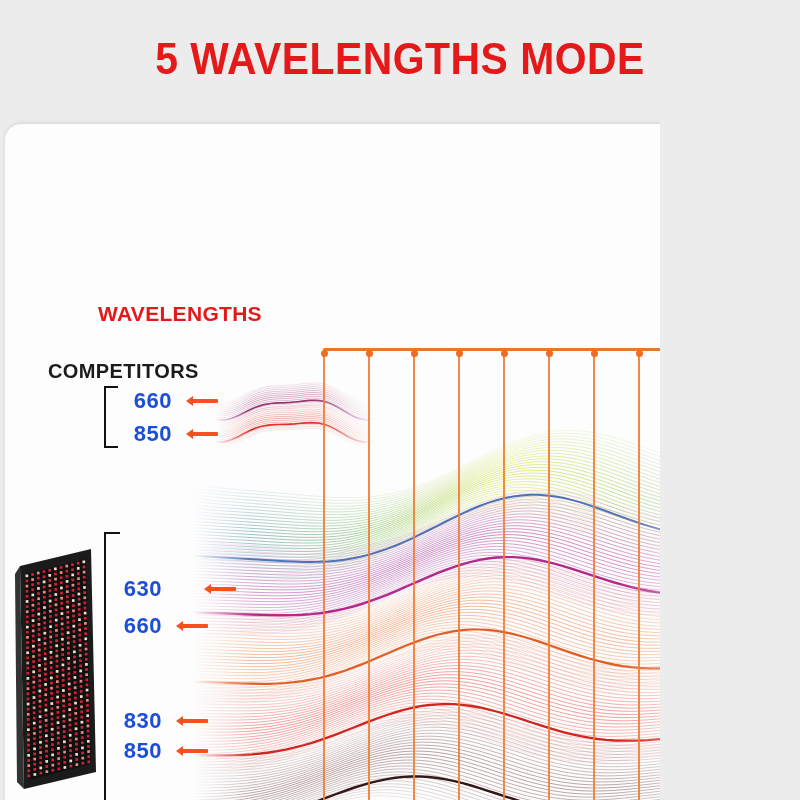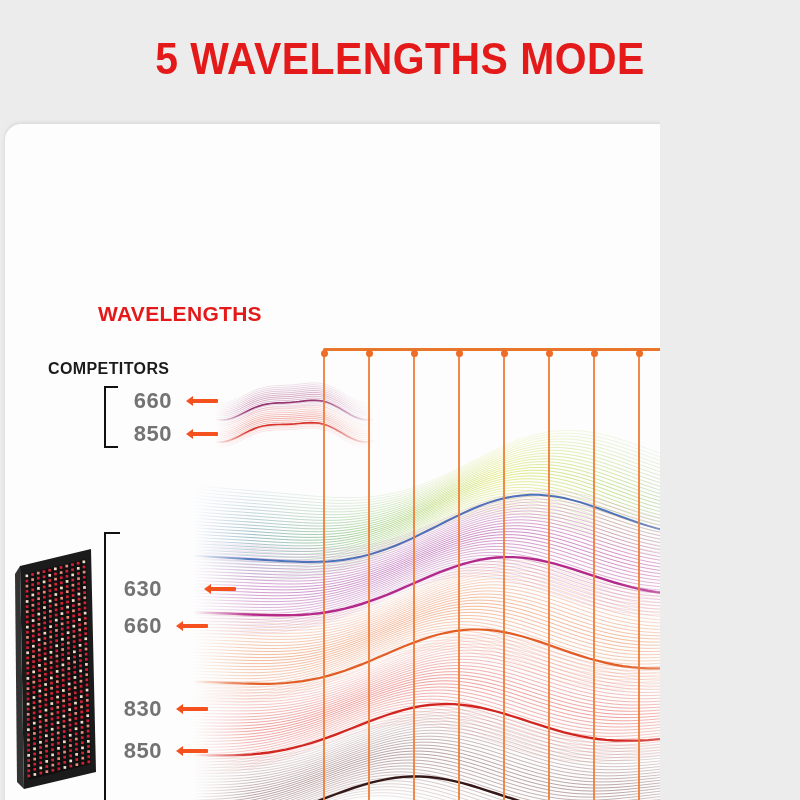--- a/index.html
+++ b/index.html
@@ -46,33 +46,33 @@
     letter-spacing:0.3px;
     white-space:nowrap;
     font-family:"Liberation Sans","DejaVu Sans",sans-serif;
   }
   .hdr-wl{left:93px;top:178px;}
   .hdr-sk{left:444px;top:178px;}
 
   
   .competitors-label{
     position:absolute;left:43px;top:236px;
-    font-size:16px;font-weight:bold;color:#1b1b1b;
+    font-size:20px;font-weight:bold;color:#1b1b1b;
     letter-spacing:0.4px;white-space:nowrap;
   }
 
   
   .bracket{position:absolute;border:2.2px solid #111;border-right:none;}
   .bracket-comp{left:99px;top:262px;width:12px;height:58px;}
   .bracket-main{left:99px;top:408px;width:14px;height:278px;border-width:2.6px;border-right:none;}
 
   
   .wl-row{position:absolute;display:flex;align-items:center;height:26px;}
   .wl-num{
-    font-size:22px;font-weight:bold;color:#737373;
+    font-size:22px;font-weight:bold;color:#1d4ed8;
     width:54px;text-align:right;letter-spacing:0.5px;
     font-family:"Liberation Sans","DejaVu Sans",sans-serif;
   }
   .wl-arrow{
     position:relative;width:32px;height:10px;margin-left:14px;
   }
   .wl-arrow i{
     position:absolute;left:5px;top:3.2px;width:27px;height:4.2px;
     background:#f4511e;display:block;border-radius:1px;
   }
@@ -81,21 +81,21 @@
     border-top:5px solid transparent;
     border-bottom:5px solid transparent;
     border-right:7px solid #f4511e;
   }
 
   .comp-660{left:113px;top:264px;}
   .comp-850{left:113px;top:297px;}
   .main-630{left:103px;top:452px;gap:28px;}
   .main-660{left:103px;top:489px;}
   .main-810{left:103px;top:535px;}
-  .main-830{left:103px;top:572px;}
+  .main-830{left:103px;top:584px;}
   .main-850{left:103px;top:614px;}
 
   
   .panel{position:absolute;left:10px;top:420px;width:86px;height:250px;}
 
   
   .skin-rule{
     position:absolute;left:318px;top:224px;width:406px;height:2.6px;
     background:#e8762b;border-radius:2px;
   }

